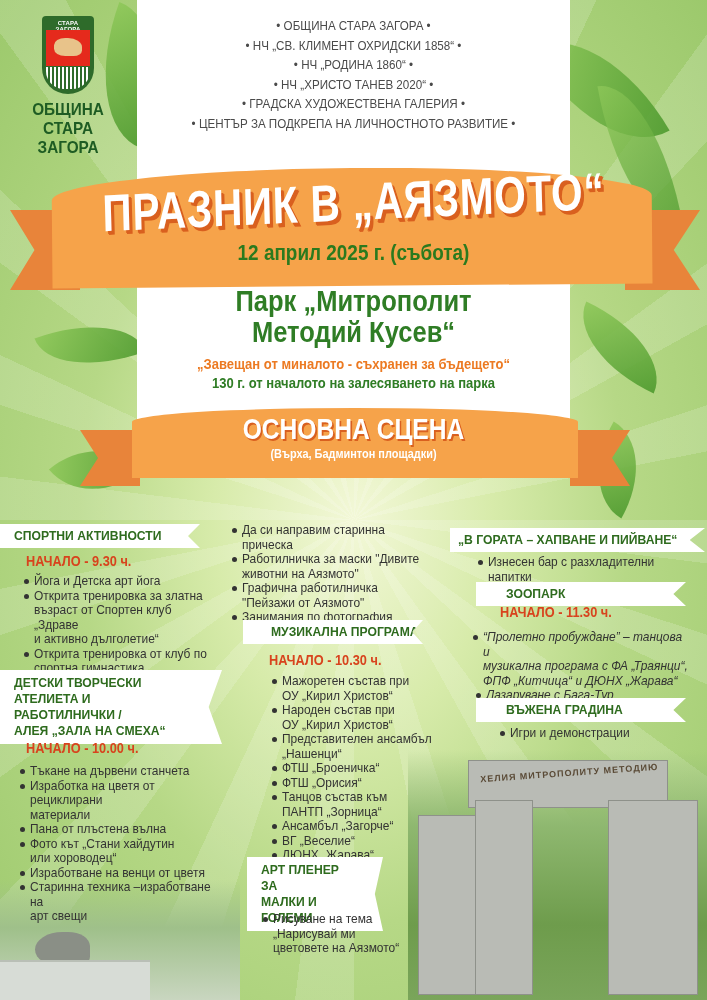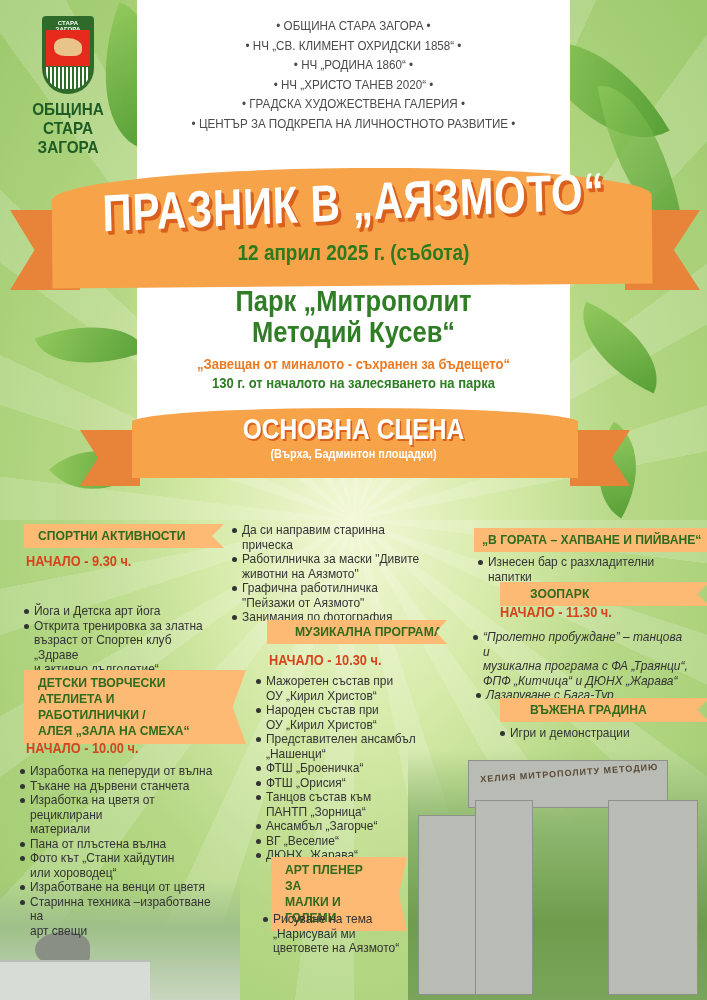--- a/index.html
+++ b/index.html
@@ -106,25 +106,24 @@
     text-shadow: 2px 2px 0 #d9601f;
     transform: scaleX(0.82);
   }
   .stage-sub {
     position: absolute; left: 0; right: 0; top: 446px; text-align: center;
     color: #fff; font-weight: bold; font-size: 13px;
     transform: scaleX(0.84);
   }
   
   .banner {
-    position: absolute; background: #fdba74; color: #2e6b1e;
+    position: absolute; background: #ffffff; color: #2e6b1e;
     font-weight: bold; font-size: 13.5px; line-height: 16px;
     padding: 4px 14px; white-space: nowrap;
     clip-path: polygon(0 0, 100% 0, 94% 50%, 100% 100%, 0 100%);
-    margin-left: 24px;
   }
   .banner span { display: inline-block; transform: scaleX(0.9); transform-origin: left center; }
   .start {
     position: absolute; color: #d8431d; font-weight: bold; font-size: 14.5px;
     transform: scaleX(0.88); transform-origin: left center;
   }
   .list {
     position: absolute; list-style: none; color: #333;
     font-size: 13px; line-height: 14.5px;
   }
@@ -219,37 +218,36 @@
 <div class="gate" style="left:468px;top:760px;width:200px;height:48px;"></div>
 <div class="gate" style="left:418px;top:815px;width:115px;height:180px;"></div>
 <div class="gate" style="left:475px;top:800px;width:58px;height:195px;"></div>
 <div class="gate" style="left:608px;top:800px;width:90px;height:195px;"></div>
 <div class="gate-inscription">ХЕЛИЯ МИТРОПОЛИТУ МЕТОДИЮ</div>
 
 <div class="banner" style="left:0;top:524px;width:200px;">
   <span>СПОРТНИ АКТИВНОСТИ</span>
 </div>
 <div class="start" style="left:26px;top:553px;">НАЧАЛО - 9.30 ч.</div>
-<ul class="list" style="left:24px;top:604px;width:210px;">
+<ul class="list" style="left:24px;top:574px;width:210px;">
   <li><span>Йога и Детска арт йога</span></li>
   <li><span>Открита тренировка за златна
 възраст от Спортен клуб „Здраве
 и активно дълголетие“</span></li>
   <li><span>Открита тренировка от клуб по
 спортна гимнастика</span></li>
 </ul>
 
 <div class="banner" style="left:0;top:670px;width:222px;padding-top:5px;padding-bottom:5px;white-space:normal;">
   <span style="display:block;">ДЕТСКИ ТВОРЧЕСКИ</span>
   <span style="display:block;">АТЕЛИЕТА И РАБОТИЛНИЧКИ /</span>
   <span style="display:block;">АЛЕЯ „ЗАЛА НА СМЕХА“</span>
 </div>
 <div class="start" style="left:26px;top:740px;">НАЧАЛО - 10.00 ч.</div>
 <ul class="list" style="left:20px;top:764px;width:215px;">
-  <li><span>Изработка на пеперуди от вълна</span></li>
   <li><span>Тъкане на дървени станчета</span></li>
   <li><span>Изработка на цветя от рециклирани
 материали</span></li>
   <li><span>Пана от плъстена вълна</span></li>
   <li><span>Фото кът „Стани хайдутин
 или хороводец“</span></li>
   <li><span>Изработване на венци от цветя</span></li>
   <li><span>Старинна техника –изработване на
 арт свещи</span></li>
 </ul>
@@ -260,21 +258,21 @@
 животни на Аязмото"</span></li>
   <li><span>Графична работилничка
 "Пейзажи от Аязмото"</span></li>
   <li><span>Занимания по фотография</span></li>
 </ul>
 
 <div class="banner" style="left:243px;top:620px;width:180px;">
   <span style="margin-left:14px;">МУЗИКАЛНА ПРОГРАМА</span>
 </div>
 <div class="start" style="left:269px;top:652px;">НАЧАЛО - 10.30 ч.</div>
-<ul class="list" style="left:256px;top:674px;width:200px;">
+<ul class="list" style="left:272px;top:674px;width:200px;">
   <li><span>Мажоретен състав при
 ОУ „Кирил Христов“</span></li>
   <li><span>Народен състав при
 ОУ „Кирил Христов“</span></li>
   <li><span>Представителен ансамбъл „Нашенци“</span></li>
   <li><span>ФТШ „Броеничка“</span></li>
   <li><span>ФТШ „Орисия“</span></li>
   <li><span>Танцов състав към
 ПАНТП „Зорница“</span></li>
   <li><span>Ансамбъл „Загорче“</span></li>

